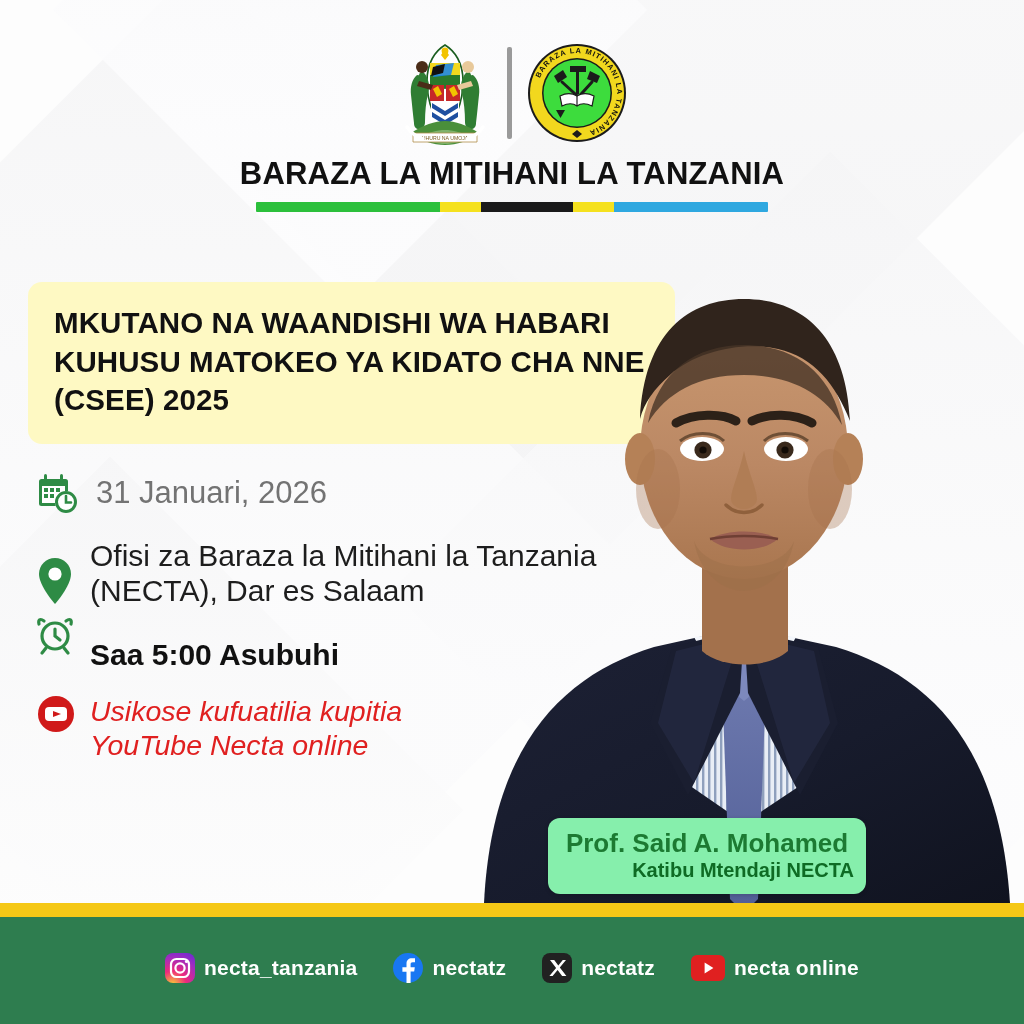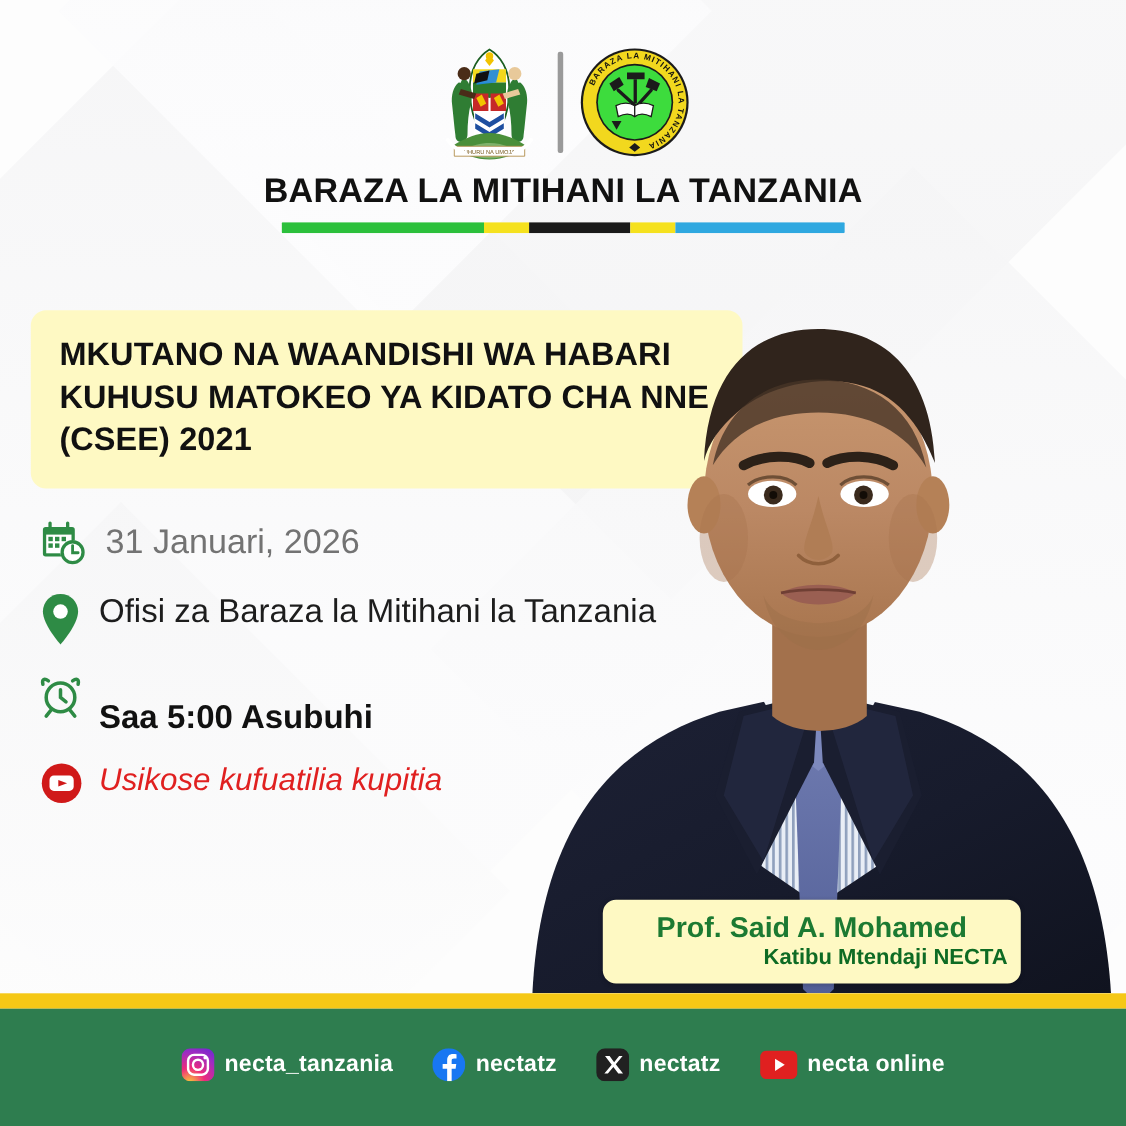--- a/index.html
+++ b/index.html
@@ -55,31 +55,31 @@
   
   .info{position:absolute;left:36px;top:472px;width:640px;}
   .row{display:flex;align-items:flex-start;margin-bottom:20px;}
   .row .ico{flex:0 0 auto;width:50px;display:flex;justify-content:flex-start;align-items:flex-start;}
   .row .txt{flex:1 1 auto;}
   .r-date .txt{font-size:31px;color:#737373;padding-top:3px;padding-left:10px;}
   .r-place .txt{font-size:30px;color:#1d1d1d;line-height:1.17;padding-left:4px;}
   .r-time .txt{font-size:30px;color:#111111;font-weight:bold;padding-top:2px;padding-left:4px;margin-top:24px;}
   .r-yt .txt{font-size:28.5px;color:#e02020;font-style:italic;line-height:1.2;padding-left:4px;}
   .r-date{margin-bottom:22px;}
-  .r-place{margin-bottom:20px;}
+  .r-place{margin-bottom:4px;align-items:flex-end;}
   .r-time{margin-bottom:22px;}
 
   
   .portrait{position:absolute;right:0;bottom:121px;width:580px;height:680px;overflow:hidden;}
   .p-svg{position:absolute;right:-20px;bottom:0;}
 
   
   .namecard{
-    position:absolute;left:548px;top:818px;width:380px;
-    background:#fef9c3;border-radius:12px;padding:10px 12px 12px;
+    position:absolute;left:548px;top:818px;width:318px;
+    background:#86efac;border-radius:12px;padding:10px 12px 12px;
     box-sizing:border-box;text-align:center;
     box-shadow:0 1px 4px rgba(0,0,0,.18);
   }
   .namecard .n1{font-size:26px;font-weight:bold;color:#1c7a32;line-height:1.18;}
   .namecard .n2{font-size:20px;font-weight:bold;color:#0e6b24;line-height:1.18;text-align:right;}
 
   
   .yellow-stripe{position:absolute;left:0;right:0;top:903px;height:14px;background:#f5c816;}
   .footer{position:absolute;left:0;right:0;top:917px;bottom:0;background:#2e7d4f;}
   .social{
@@ -193,21 +193,21 @@
       <i style="background:#f5e11e;width:8%"></i>
       <i style="background:#1a1a1a;width:18%"></i>
       <i style="background:#f5e11e;width:8%"></i>
       <i style="background:#2fa8e0;width:30%"></i>
     </div>
   </div>
 
   <div class="headline">
     <p>MKUTANO NA WAANDISHI WA HABARI</p>
     <p>KUHUSU MATOKEO YA KIDATO CHA NNE</p>
-    <p>(CSEE) 2021</p>
+    <p>(CSEE) 2025</p>
   </div>
 
   <div class="info">
 
     <div class="row r-date">
       <span class="ico">
         <svg width="44" height="44" viewBox="0 0 44 44" xmlns="http://www.w3.org/2000/svg">
           <rect x="3" y="7" width="29" height="27" rx="2.5" fill="#2e8b45"></rect>
           <rect x="6" y="14" width="23" height="17" fill="#ffffff"></rect>
           <rect x="8" y="2" width="3" height="8" rx="1.5" fill="#2e8b45"></rect>
@@ -229,20 +229,21 @@
 
     <div class="row r-place">
       <span class="ico">
         <svg width="40" height="52" viewBox="0 0 40 52" xmlns="http://www.w3.org/2000/svg">
           <path d="M19 2 C10 2 3 9 3 18 C3 30 19 48 19 48 C19 48 35 30 35 18 C35 9 28 2 19 2 Z" fill="#2e8b45"></path>
           <circle cx="19" cy="18" r="6.6" fill="#ffffff"></circle>
         </svg>
       </span>
       <span class="txt">
         <div>Ofisi za Baraza la Mitihani la Tanzania</div>
+        <div>(NECTA), Dar es Salaam</div>
       </span>
     </div>
 
     <div class="row r-time">
       <span class="ico">
         <svg width="40" height="44" viewBox="0 0 40 44" xmlns="http://www.w3.org/2000/svg">
           <g stroke="#2e8b45" stroke-width="3.2" fill="none" stroke-linecap="round">
             <circle cx="19" cy="24" r="13"></circle>
             <path d="M8 9 C4 6 2 8 3 12"></path>
             <path d="M30 9 C34 6 36 8 35 12"></path>
@@ -258,20 +259,21 @@
     <div class="row r-yt">
       <span class="ico">
         <svg width="40" height="40" viewBox="0 0 40 40" xmlns="http://www.w3.org/2000/svg">
           <circle cx="20" cy="20" r="18" fill="#d01919"></circle>
           <rect x="9" y="13" width="22" height="14" rx="4" fill="#ffffff"></rect>
           <path d="M17 17 l8 3 -8 3 z" fill="#d01919"></path>
         </svg>
       </span>
       <span class="txt">
         <div>Usikose kufuatilia kupitia</div>
+        <div>YouTube Necta online</div>
       </span>
     </div>
   </div>
 
   <div class="portrait">
     <svg class="p-svg" width="600" height="680" viewBox="0 0 600 680" xmlns="http://www.w3.org/2000/svg">
       <defs>
         <linearGradient id="suitg" x1="0" y1="0" x2="1" y2="1">
           <stop offset="0%" stop-color="#1d2135"></stop>
           <stop offset="55%" stop-color="#171b2c"></stop>

